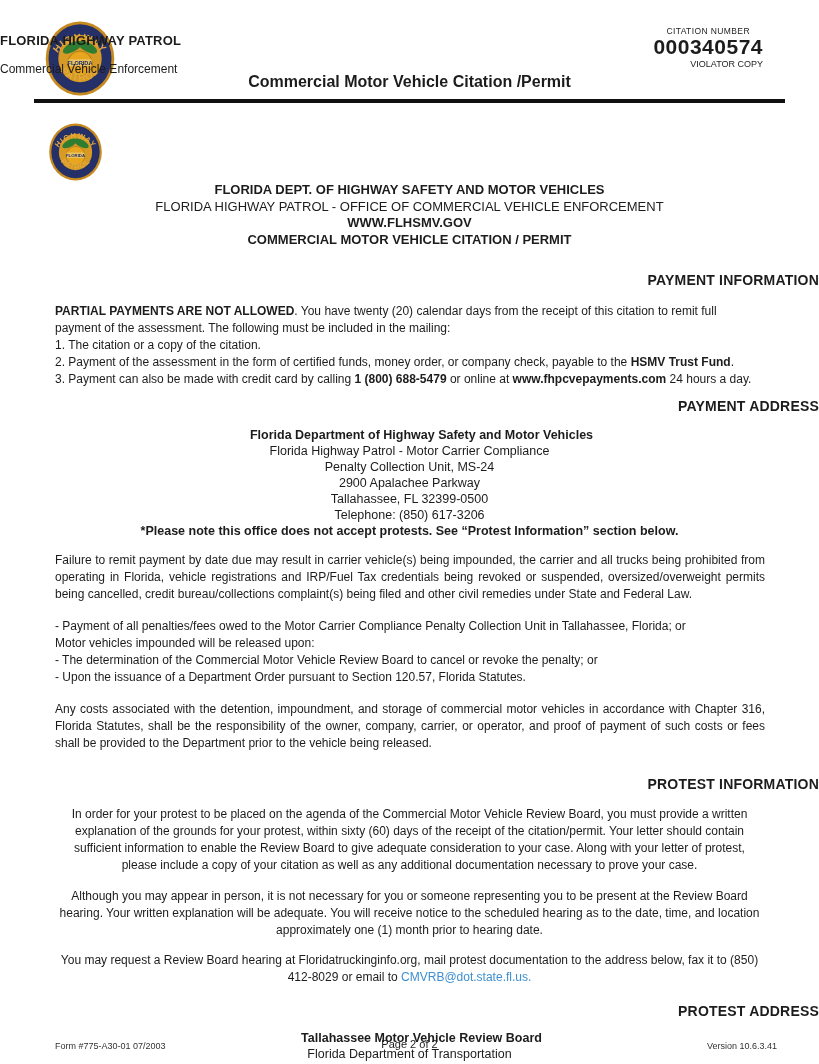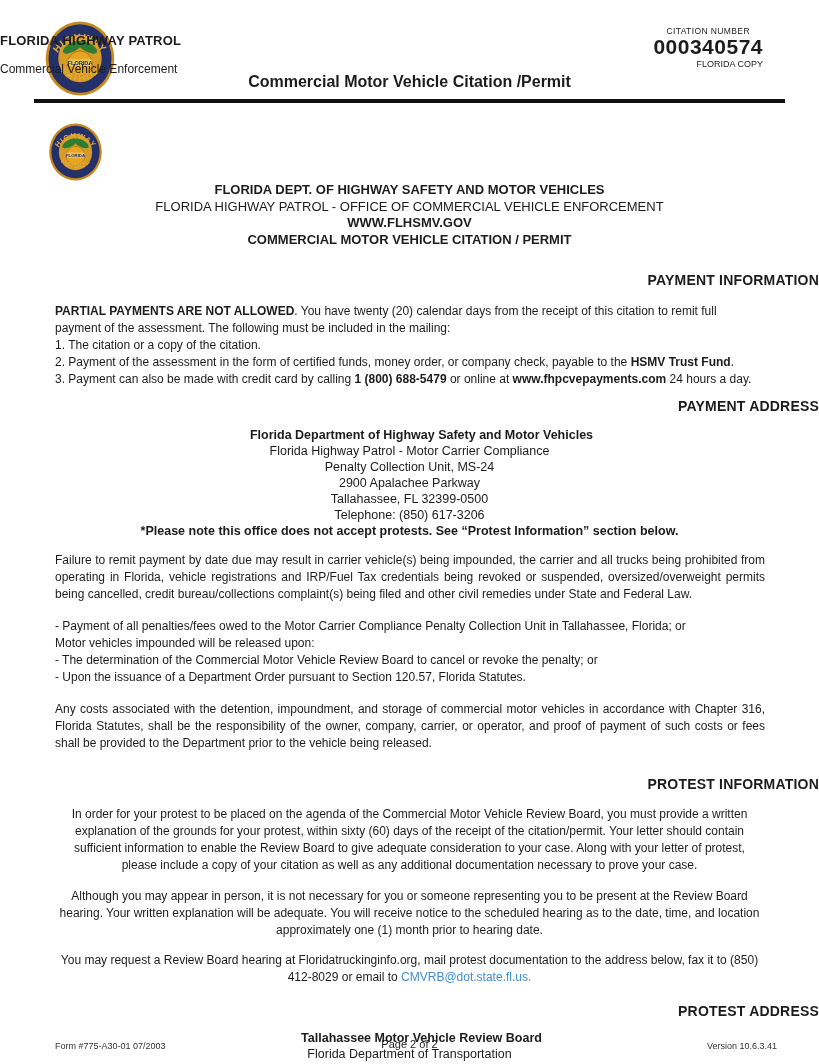--- a/index.html
+++ b/index.html
@@ -77,21 +77,21 @@
     </svg>
 
     <div class="header-center">
       <div class="header-agency">FLORIDA HIGHWAY PATROL</div>
       <div class="header-division">Commercial Vehicle Enforcement</div>
     </div>
 
     <div class="citation-block">
       <div class="citation-label">CITATION NUMBER</div>
       <div class="citation-number">000340574</div>
-      <div class="violator-copy">FLORIDA COPY</div>
+      <div class="violator-copy">VIOLATOR COPY</div>
     </div>
 
     <div class="doc-title">Commercial Motor Vehicle Citation  /Permit</div>
   </div>
 
   <div class="divider"></div>
 
   <div class="agency-section">
     <svg class="badge-sm" viewBox="0 0 100 108" xmlns="http://www.w3.org/2000/svg">
       <ellipse cx="50" cy="54" rx="49" ry="53" fill="#c78a1e"></ellipse>

